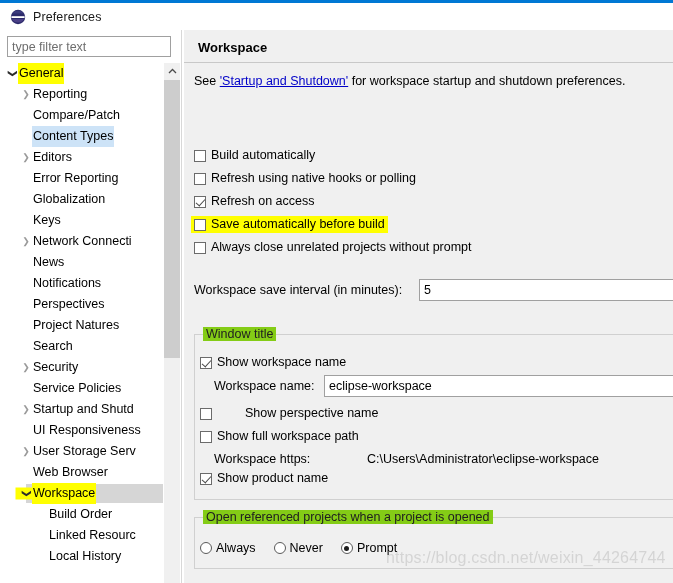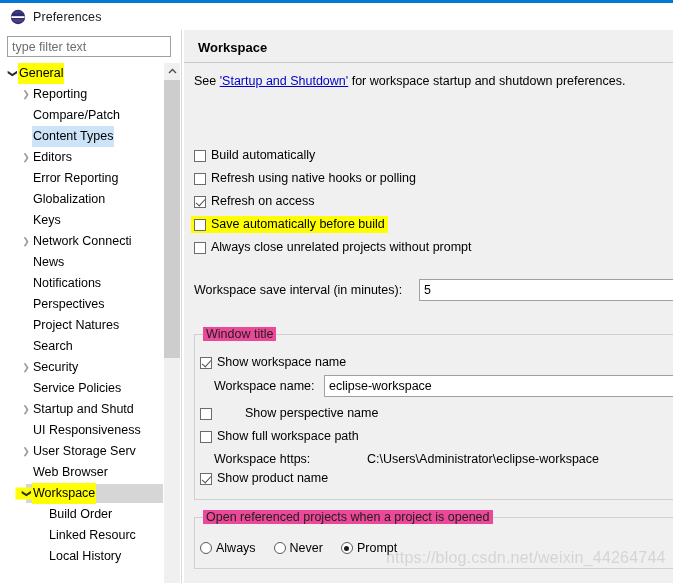--- a/index.html
+++ b/index.html
@@ -261,21 +261,21 @@
   
   .group {
     position: absolute;
     border: 1px solid #d0d0d0;
     box-sizing: border-box;
     background: transparent;
   }
   .group-title {
     position: absolute;
     top: -8px; left: 8px;
-    background: #ec4899;
+    background: #84cc16;
     padding: 0 3px;
     font-size: 12.5px;
     color: #202020;
     white-space: nowrap;
   }
 
   
   .radio-row {
     position: absolute;
     display: flex;

